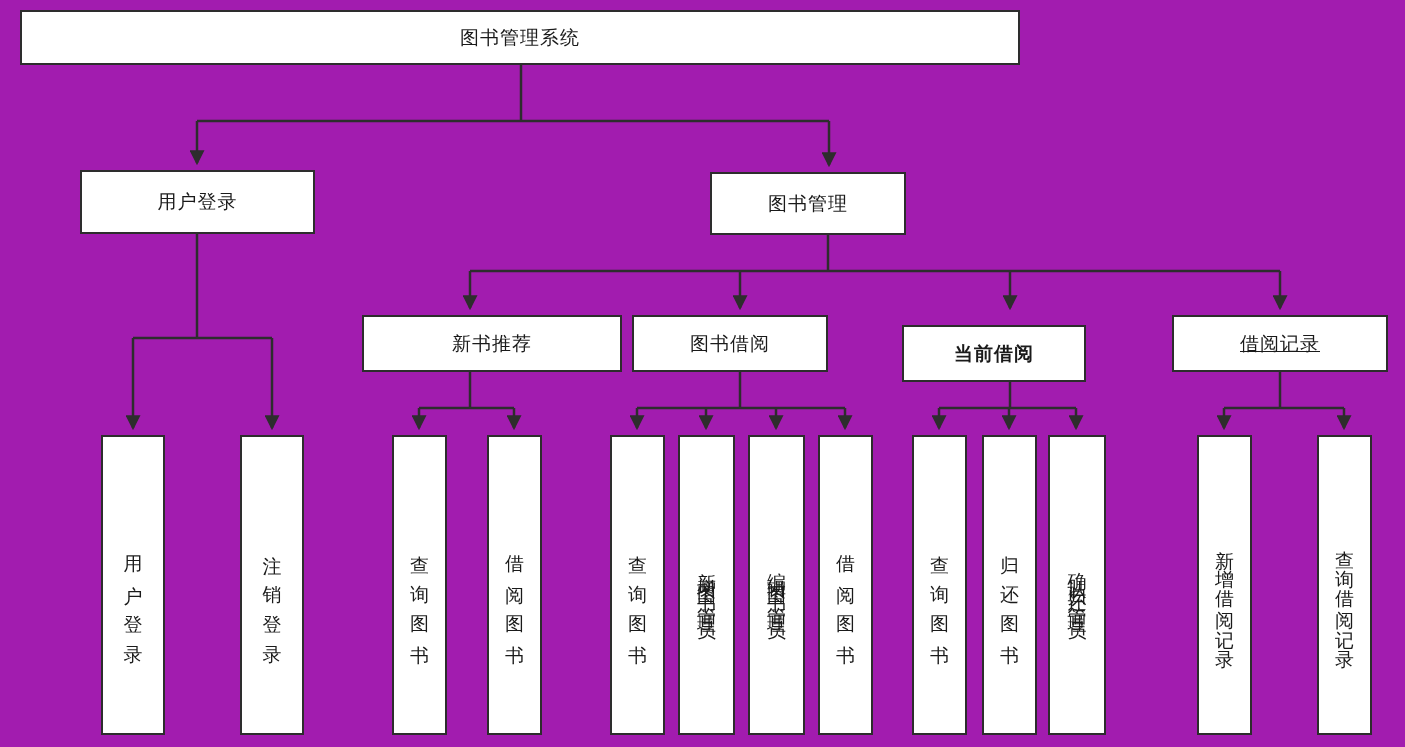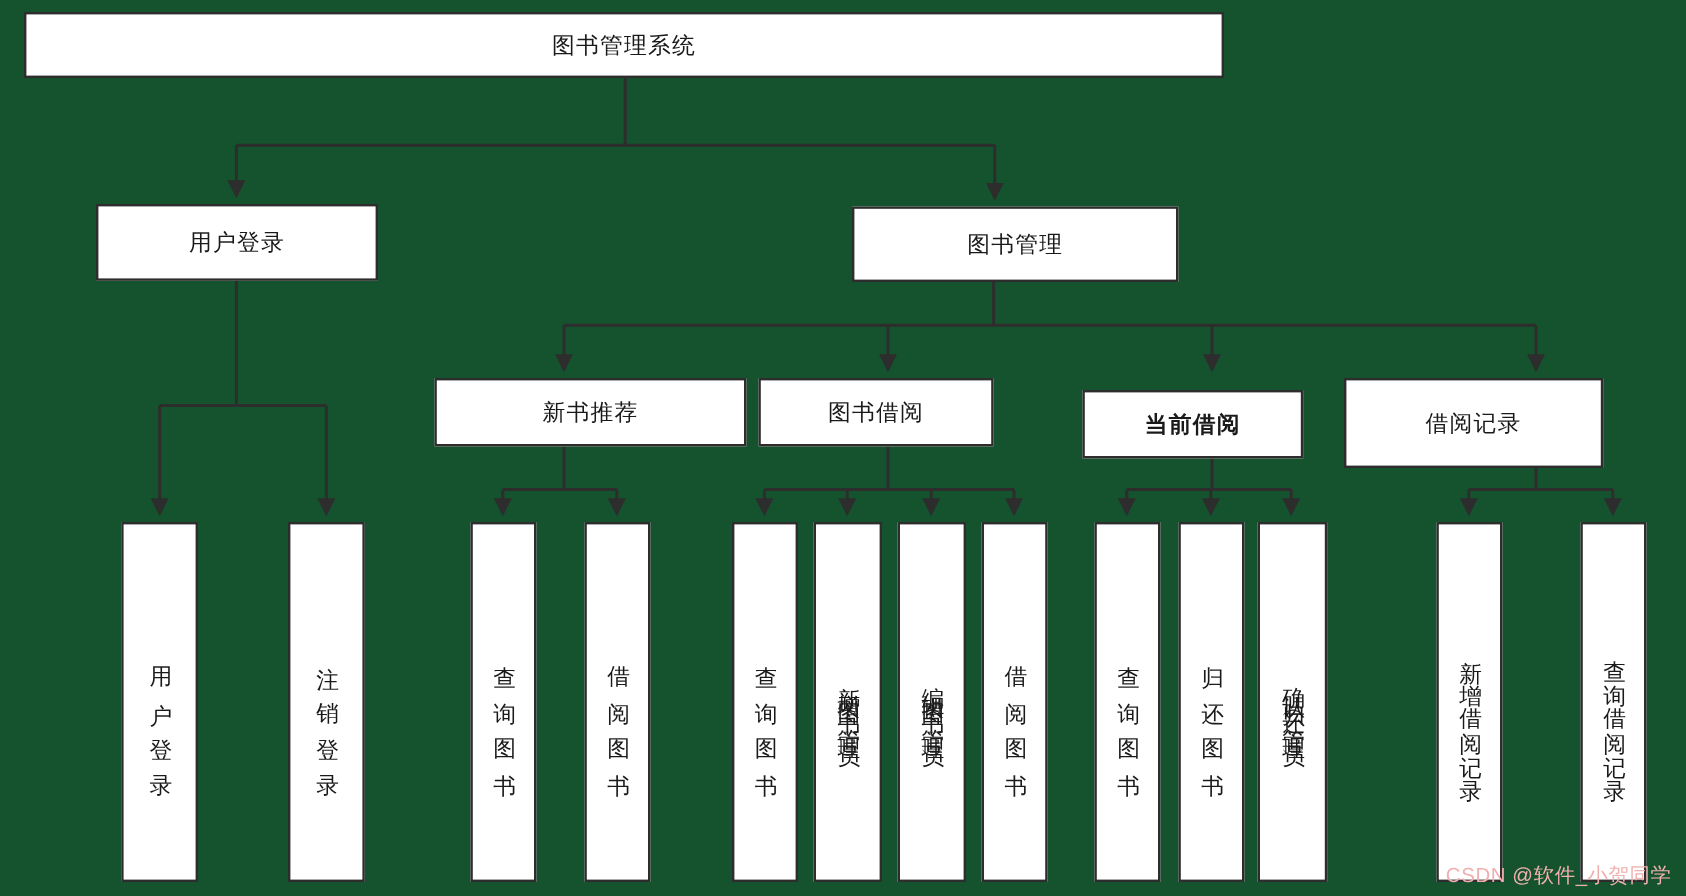--- a/index.html
+++ b/index.html
@@ -5,21 +5,21 @@
   html, body {
     margin: 0;
     padding: 0;
     background: #ffffff;
     font-family: "Liberation Sans", "DejaVu Sans", sans-serif;
   }
   .canvas {
     position: relative;
     width: 1405px;
     height: 747px;
-    background: #14532d;
+    background: #a21caf;
     overflow: hidden;
   }
   .connectors {
     position: absolute;
     left: 0; top: 0;
     width: 1405px;
     height: 747px;
     pointer-events: none;
   }
   .box {
@@ -115,40 +115,39 @@
       <path d="M1280,372 V408"></path>
       <path d="M1224,408 H1344"></path>
       <path d="M1224,408 V428" marker-end="url(#arrow)"></path>
       <path d="M1344,408 V428" marker-end="url(#arrow)"></path>
     </g>
   </svg>
 
   <div class="box" style="left:20px; top:10px; width:1000px; height:55px;">图书管理系统</div>
 
   <div class="box" style="left:80px; top:170px; width:235px; height:64px;">用户登录</div>
-  <div class="box" style="left:710px; top:172px; width:272px; height:63px;">图书管理</div>
+  <div class="box" style="left:710px; top:172px; width:196px; height:63px;">图书管理</div>
 
   <div class="box" style="left:362px; top:315px; width:260px; height:57px;">新书推荐</div>
   <div class="box" style="left:632px; top:315px; width:196px; height:57px;">图书借阅</div>
   <div class="box" style="left:902px; top:325px; width:184px; height:57px;font-weight:bold;">当前借阅</div>
-  <div class="box" style="left:1120px; top:315px; width:216px; height:75px;">借阅记录</div>
+  <div class="box" style="left:1172px; top:315px; width:216px; height:57px;text-decoration:underline;">借阅记录</div>
 
   <div class="leaf ls4" style="left:101px; width:64px;">用户登录</div>
   <div class="leaf ls4" style="left:240px; width:64px;">注销登录</div>
 
   <div class="leaf ls4" style="left:392px; width:55px;">查询图书</div>
   <div class="leaf ls4" style="left:487px; width:55px;">借阅图书</div>
 
   <div class="leaf ls4" style="left:610px; width:55px;">查询图书</div>
   <div class="leaf ls9" style="left:678px; width:57px;">新增图书（管理员）</div>
   <div class="leaf ls9" style="left:748px; width:57px;">编辑图书（管理员）</div>
   <div class="leaf ls4" style="left:818px; width:55px;">借阅图书</div>
 
   <div class="leaf ls4" style="left:912px; width:55px;">查询图书</div>
   <div class="leaf ls4" style="left:982px; width:55px;">归还图书</div>
   <div class="leaf ls9" style="left:1048px; width:58px;">确认归还（管理员）</div>
 
   <div class="leaf ls6" style="left:1197px; width:55px;">新增借阅记录</div>
   <div class="leaf ls6" style="left:1317px; width:55px;">查询借阅记录</div>
 
-  <div class="watermark">CSDN @软件_小贺同学</div>
 
 </div>
 
 </body></html>

